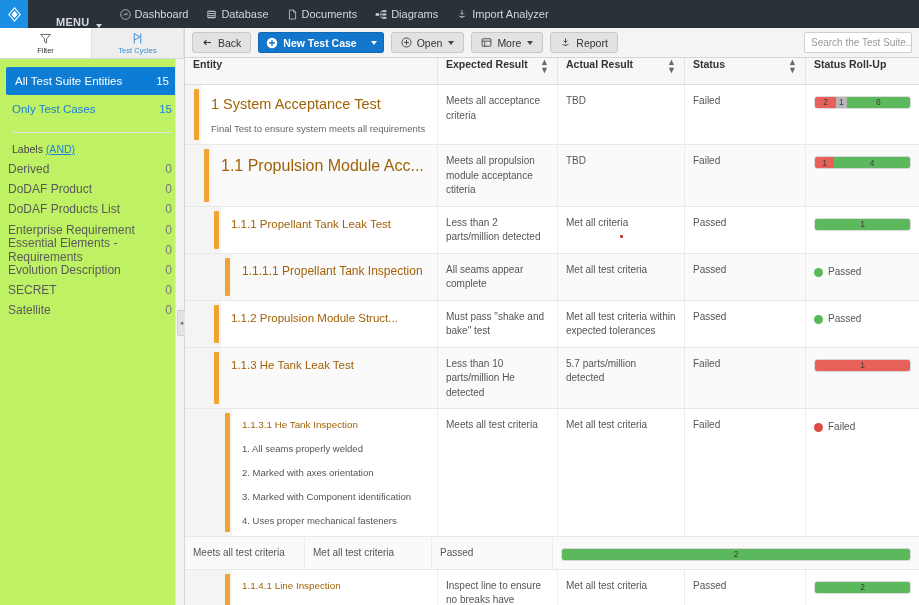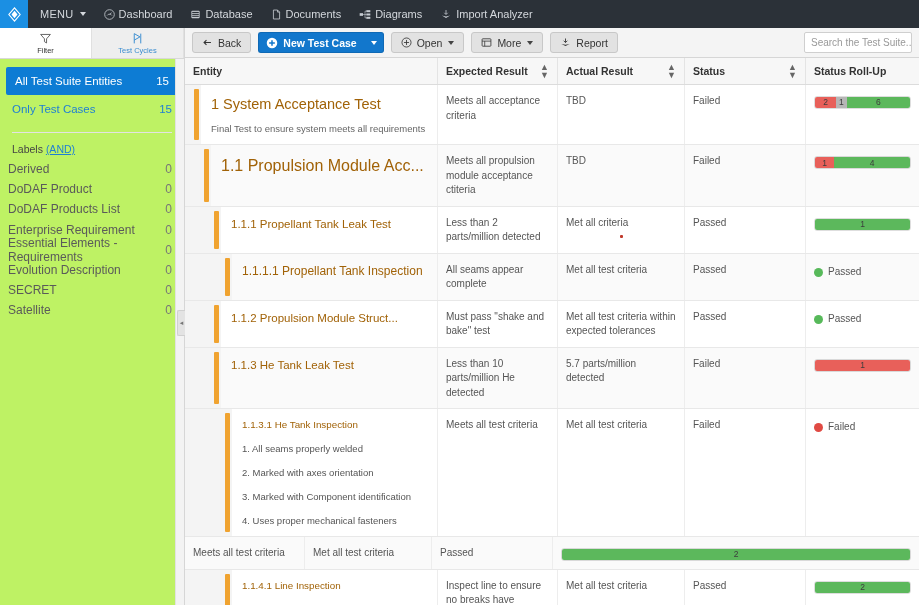--- a/index.html
+++ b/index.html
@@ -21,21 +21,21 @@
     width: 28px; height: 28px; background: #1b8fe3;
     display: flex; align-items: center; justify-content: center;
     flex: 0 0 28px;
   }
   .logo-diamond { display:block; }
   .menu-item {
     display: flex; align-items: center; gap: 4px;
     padding: 0 9px; height: 28px; white-space: nowrap;
     color: #d4d8dd; cursor: default;
   }
-  .menu-item.first { font-weight: normal; letter-spacing: .3px; padding-left:12px;}
+  .menu-item.first { font-weight: bold; letter-spacing: .3px; padding-left:28px;align-items:flex-end;}
   .menu-item svg { display:block; }
   .caret-d {
     width:0;height:0;border-left:3px solid transparent;border-right:3px solid transparent;
     border-top:4px solid currentColor; margin-left:2px;
   }
 
   
   .body-wrap { display: flex; height: 577px; width: 919px; }
 
   
@@ -114,21 +114,21 @@
     border: 1px solid #cfcfcf; border-radius: 2px;
     font-size: 10px; color: #999; padding: 0 6px; line-height:19px;
     white-space:nowrap; overflow:hidden;
   }
 
   
   .thead {
     display: flex; height: 27px; background: #f7f7f7;
     border-bottom: 1px solid #dcdcdc; font-size: 10.5px; color: #333; font-weight:bold;
   }
-  .th { display: flex; align-items: center; padding: 0 8px; border-right: 1px solid #e4e4e4; }
+  .th { display: flex; padding: 0 8px; border-right: 1px solid #e4e4e4; }
   .th .sorter { margin-left: auto; color: #666; font-size: 9px; line-height:8px; }
   .c-entity { width: 253px; flex: 0 0 253px; }
   .c-exp    { width: 120px; flex: 0 0 120px; }
   .c-act    { width: 127px; flex: 0 0 127px; }
   .c-sta    { width: 121px; flex: 0 0 121px; }
   .c-roll   { flex: 1; border-right: none; }
 
   .tbody { flex: 1; overflow: hidden; position: relative; }
   .trow { display: flex; border-bottom: 1px solid #e8e8e8; position: relative; background:#fff; }
   .trow.alt { background: #fafafa; }

